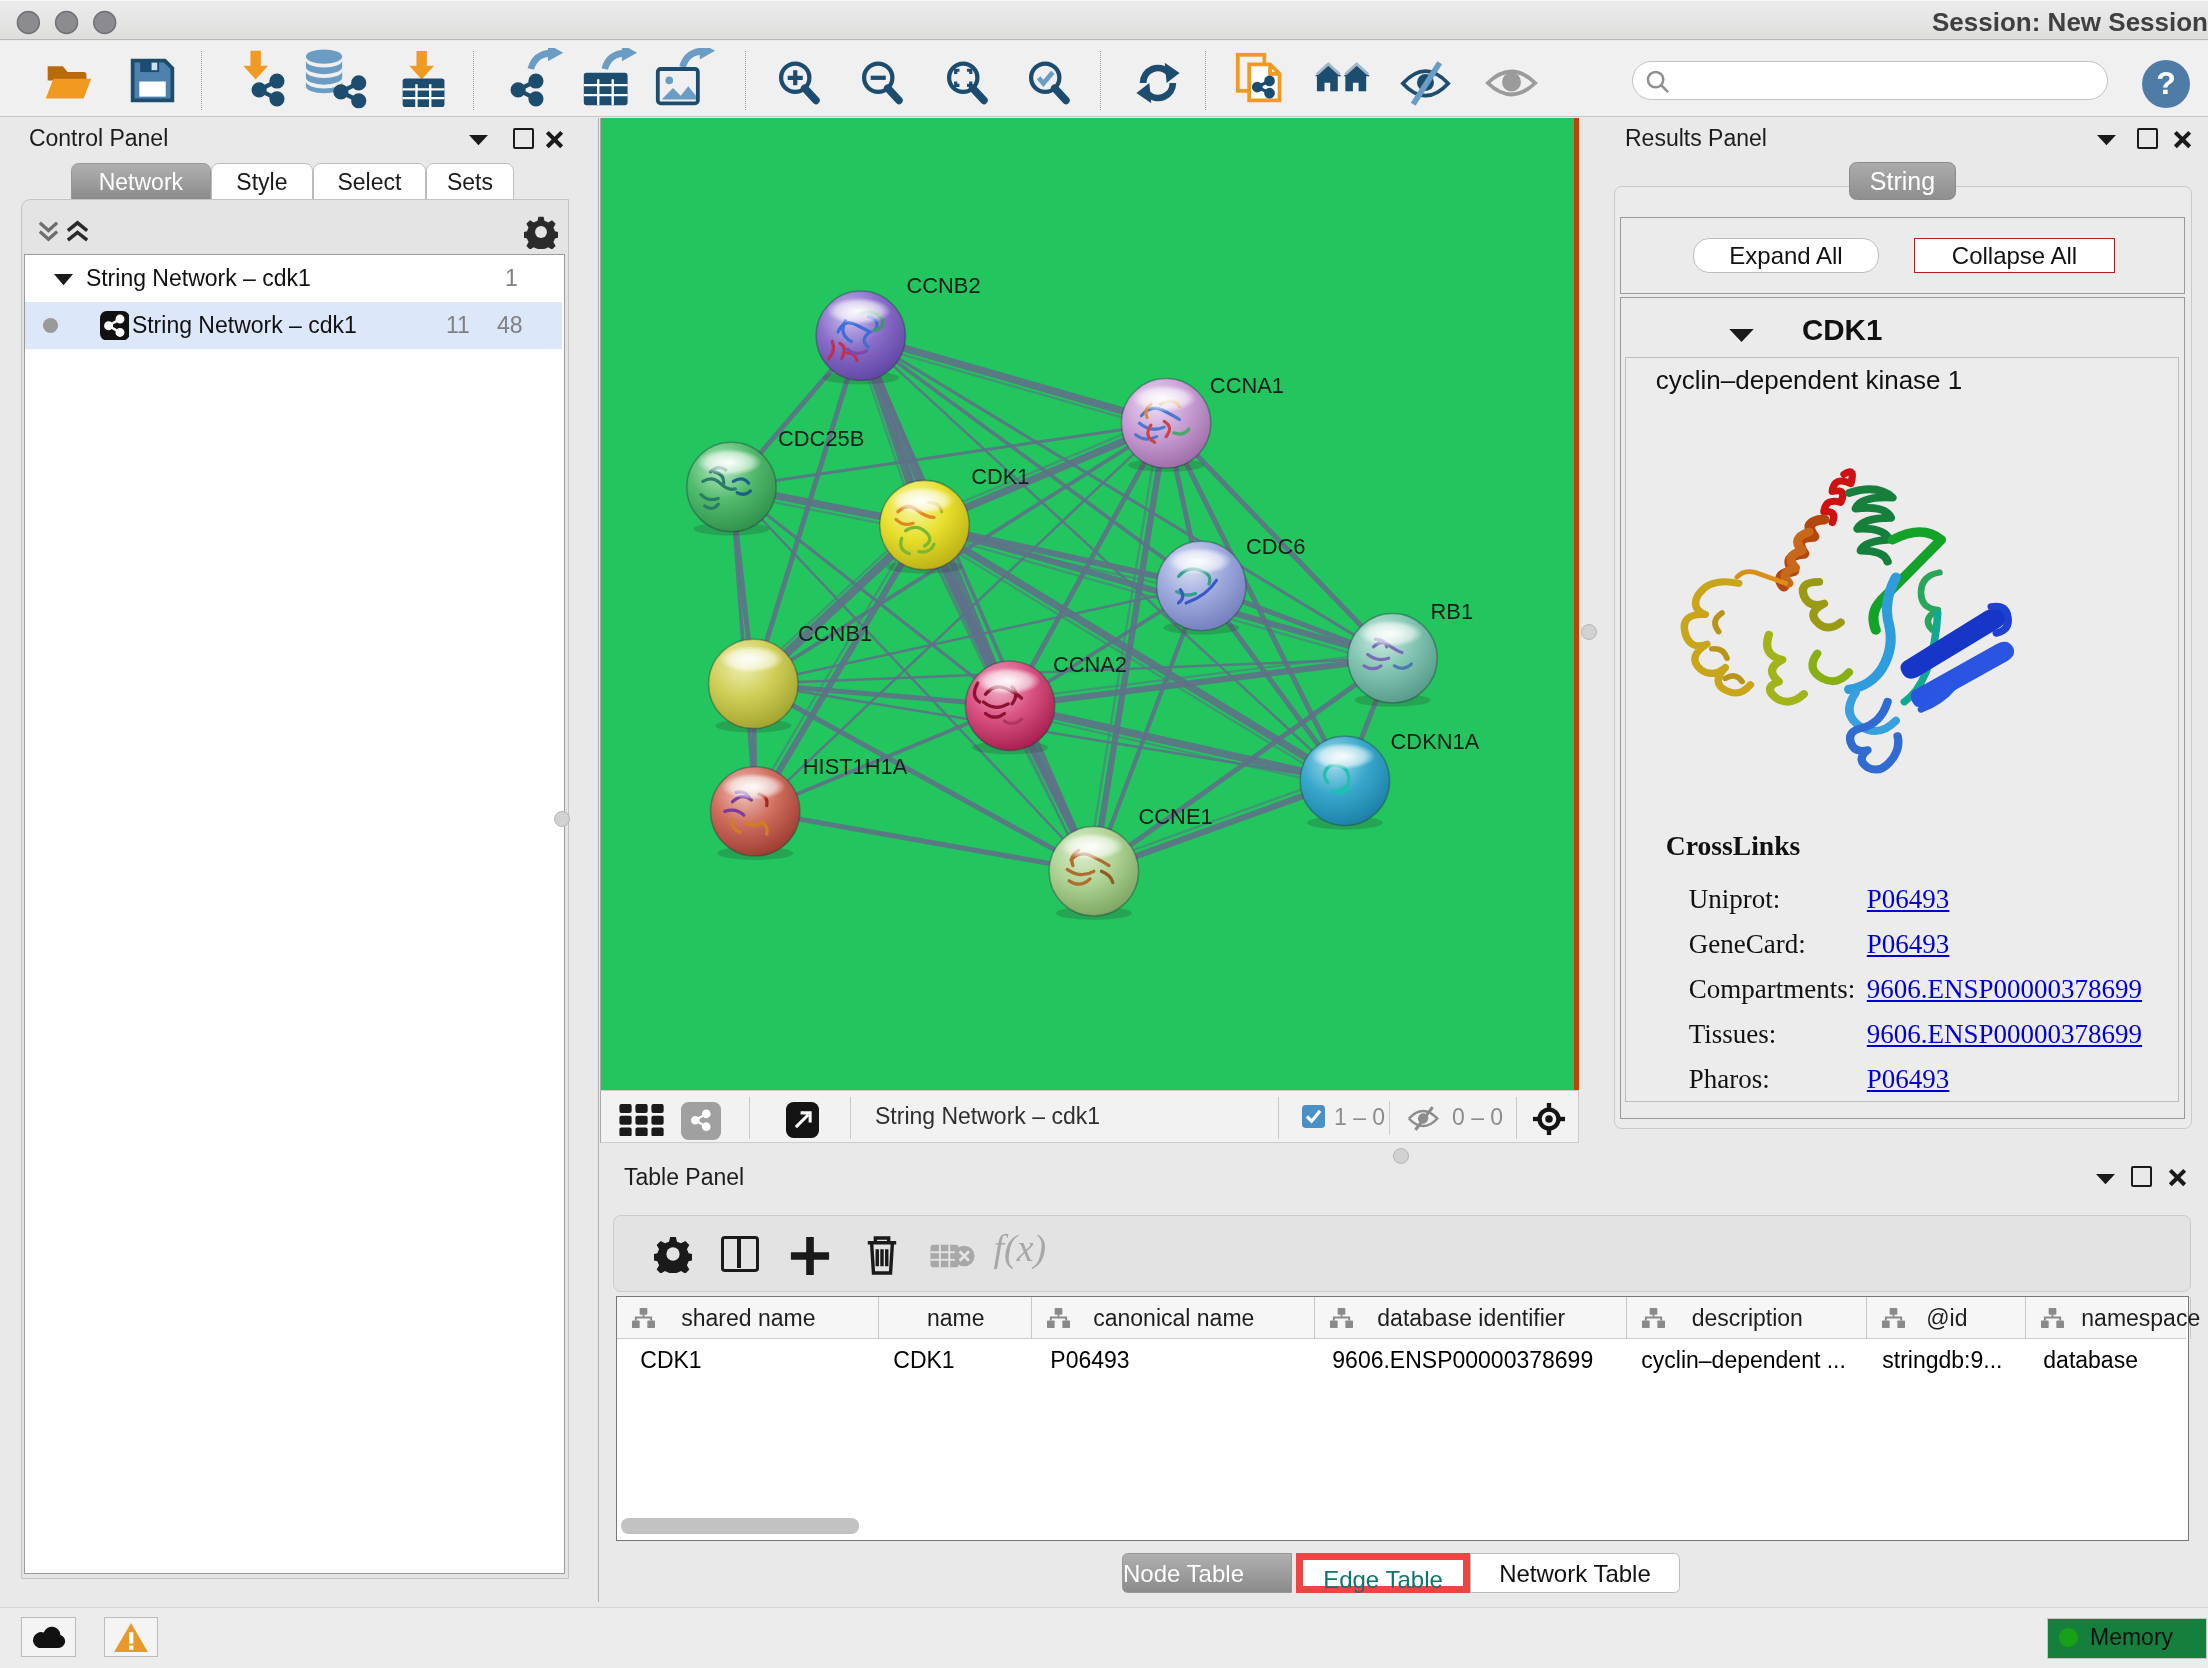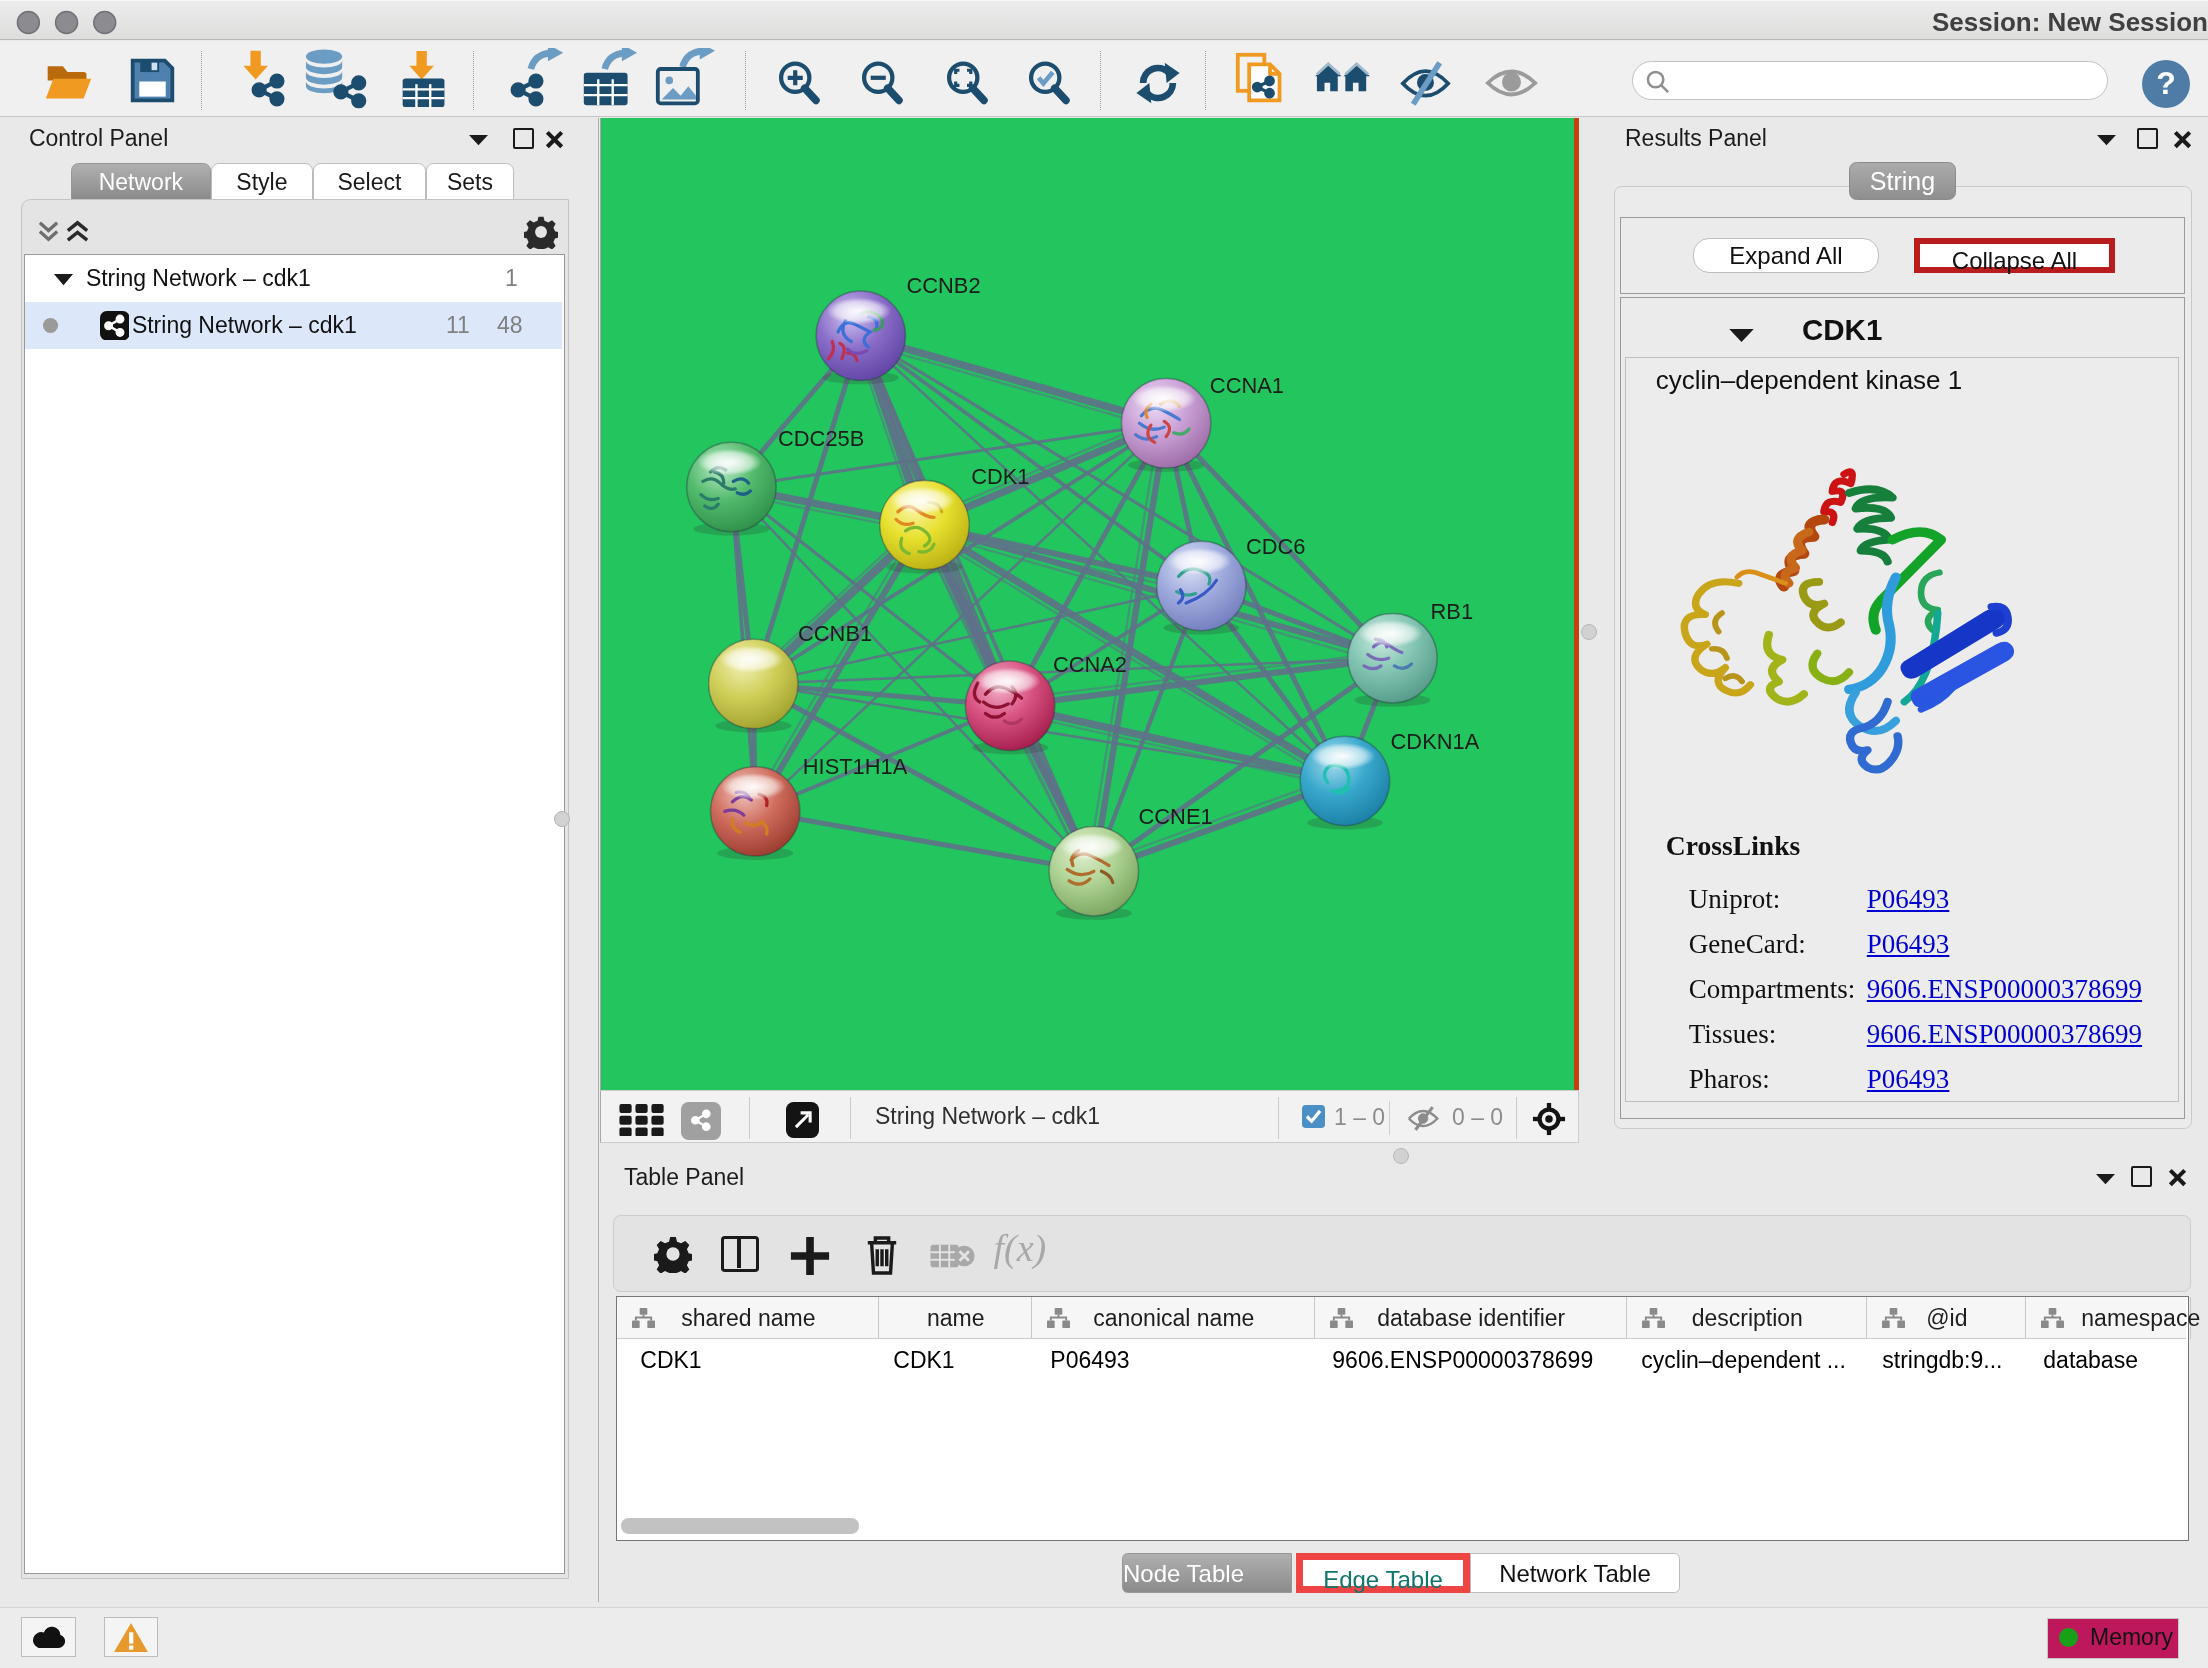--- a/index.html
+++ b/index.html
@@ -541,21 +541,21 @@
       </svg>
     </div>
 <div class="abs" style="left:556px;top:9.5px;width:21px;height:21px;border:2.9px solid #1a1a1a;border-radius:1.9px"></div>
 <svg class="abs" style="left:590px;top:9.5px" width="23" height="23" viewBox="0 0 24 24">
       <path d="M3,6 L6,3 L12,9 L18,3 L21,6 L15,12 L21,18 L18,21 L12,15 L6,21 L3,18 L9,12 Z" fill="#1a1a1a"></path>
     </svg>
 <div class="abs" style="left:33px;top:68px;width:578px;height:943px;background:#ebebeb;border:1px solid #c9c9c9;border-radius:7.6px"></div>
 <div class="abs" style="left:268px;top:44px;width:107px;height:38px;background:linear-gradient(#ababab,#8f8f8f);border:1px solid #8a8a8a;border-radius:7.6px;color:#ffffff;font-size:25px;text-align:center;line-height:37px">String</div>
 <div class="abs" style="left:39px;top:99px;width:565px;height:77px;background:#ebebeb;border:1.9px solid #9a9a9a">
   <div class="abs" style="left:72px;top:20px;width:186px;height:35px;background:#ffffff;border:1px solid #bdbdbd;border-radius:16px;font-size:24px;text-align:center;line-height:34px;color:#111111">Expand All</div>
-  <div class="abs" style="left:293px;top:20px;width:201px;height:35px;background:#ffffff;border:6px solid #b91c1c;border-radius:0;font-size:24px;text-align:center;line-height:34px;color:#111111">Collapse All</div>
+  <div class="abs" style="left:293px;top:20px;width:201px;height:35px;background:#ffffff;border:1px solid #b91c1c;border-radius:0;font-size:24px;text-align:center;line-height:34px;color:#111111">Collapse All</div>
 </div>
 <div class="abs" style="left:39px;top:179px;width:565px;height:822px;background:#ebebeb;border:1.9px solid #9a9a9a">
   <svg class="abs" style="left:107px;top:28.5px" width="27" height="17" viewBox="0 0 28 18">
         <path d="M1,2 h26 l-13,14 Z" fill="#1a1a1a"></path>
       </svg>
   <div class="abs" style="left:181px;top:15px;font-size:29.5px;font-weight:700;color:#111111">CDK1</div>
   <div class="abs" style="left:3.8px;top:59px;width:554px;height:745px;background:#ececec;border:1px solid #bdbdbd">
     <div class="abs" style="left:30px;top:6.7px;font-size:26px;color:#111111">cyclin–dependent kinase 1</div>
     <svg width="556" height="747" viewBox="0 0 585 785" style="position:absolute;left:0;top:0">
 <g fill="none" stroke-linecap="round" stroke-linejoin="round" transform="matrix(0.88,0,0,0.82,20,30)">
@@ -756,20 +756,20 @@
         <path d="M9,24 h21 a7,7 0 0 0 2,-13.7 a9,9 0 0 0 -17.5,-2.6 a7.5,7.5 0 0 0 -5.5,16.3 Z" fill="#111111"></path>
       </svg>
 </div>
 <div class="abs" style="left:104px;top:8.6px;width:54px;height:40px;background:#f4f4f4;border:1.9px solid #bcbcbc">
 <svg class="abs" style="left:7.6px;top:4.8px" width="36" height="31" viewBox="0 0 38 33">
         <path d="M19,1 L37,32 H1 Z" fill="#e8992c"></path>
         <rect x="17" y="11" width="4.5" height="12" fill="#ffffff"></rect>
         <rect x="17" y="25" width="4.5" height="4.5" fill="#ffffff"></rect>
       </svg>
 </div>
-<div class="abs" style="left:2047px;top:9.5px;width:132px;height:41px;background:#be185d;border:1.9px solid #c6c6c6;font-size:23px;color:#111111">
+<div class="abs" style="left:2047px;top:9.5px;width:160px;height:41px;background:#15803d;border:1.9px solid #c6c6c6;font-size:23px;color:#111111">
 <div class="abs" style="left:11.4px;top:9.5px;width:19px;height:19px;border-radius:9.5px;background:#18a018"></div>
 <div class="abs" style="left:42px;top:5.7px">Memory</div>
 </div>
 </div>
 <div class="abs" style="left:554px;top:811px;width:16px;height:16px;border-radius:8.6px;background:#d2d2d2;border:1px solid #b6b6b6"></div>
 <div class="abs" style="left:1581px;top:624px;width:16px;height:16px;border-radius:8.6px;background:#d2d2d2;border:1px solid #b6b6b6"></div>
 <div class="abs" style="left:1393px;top:1148px;width:16px;height:16px;border-radius:8.6px;background:#d2d2d2;border:1px solid #b6b6b6"></div>
 
 </body></html>

